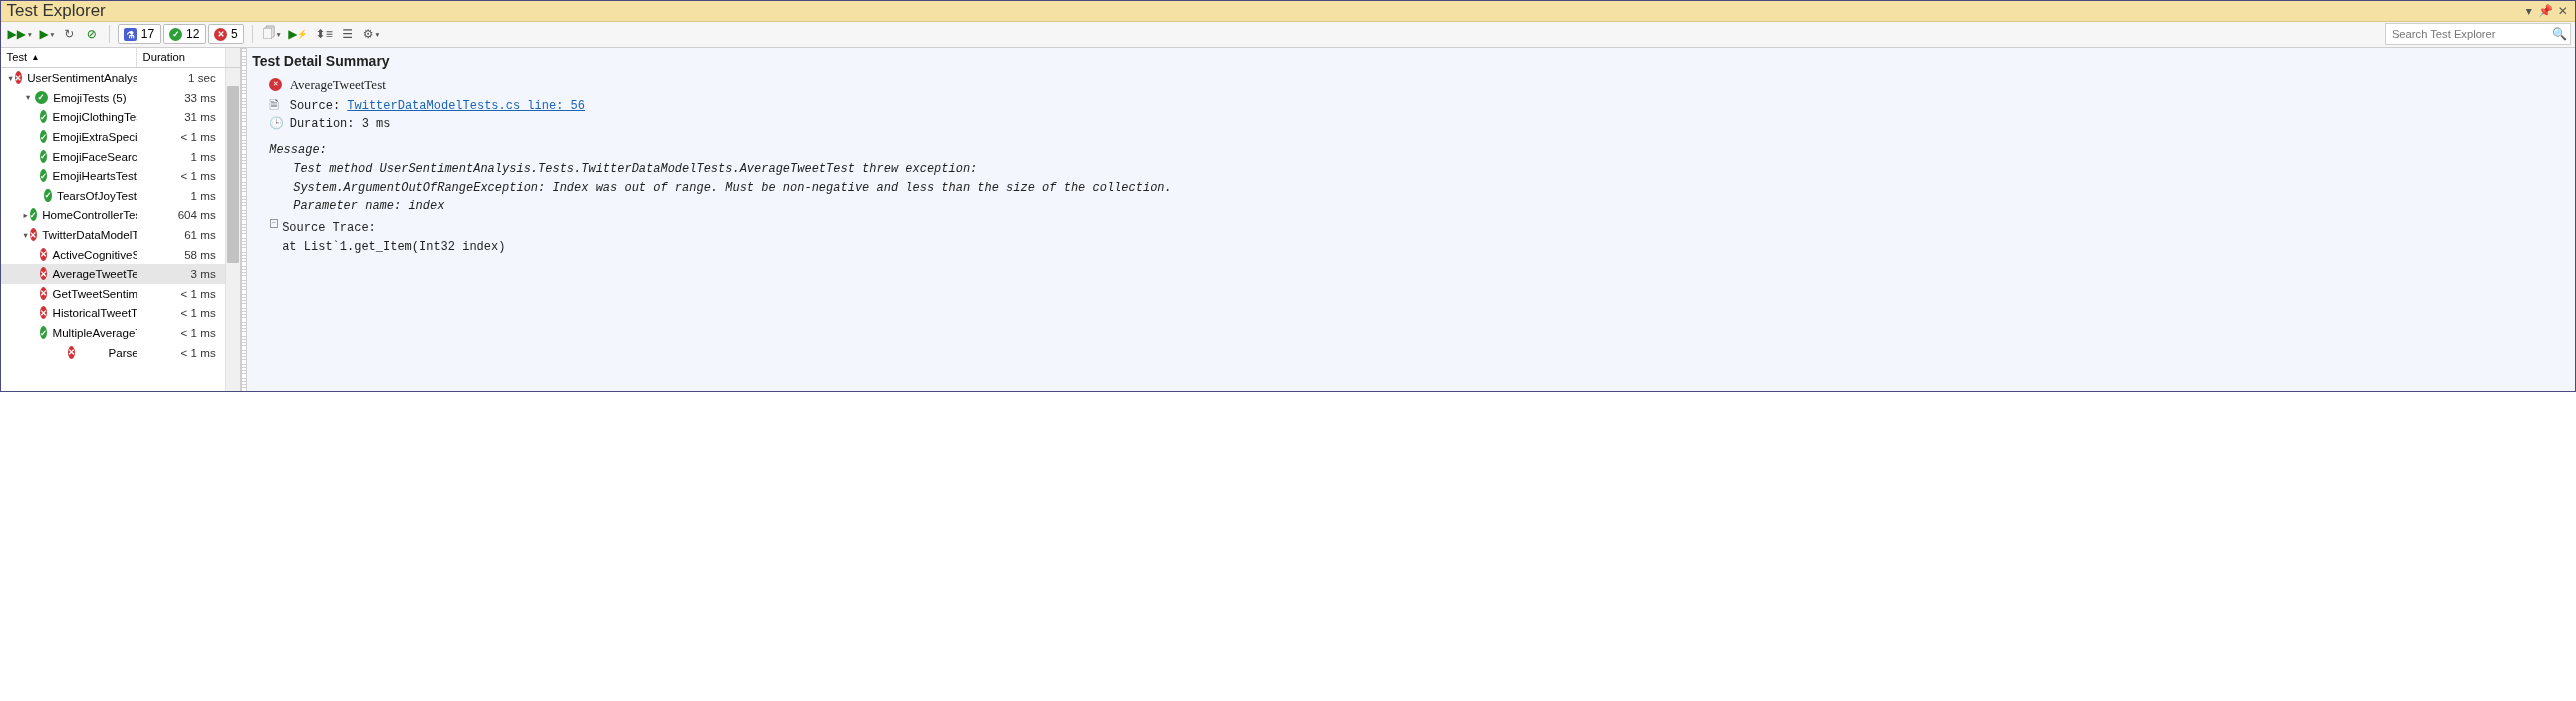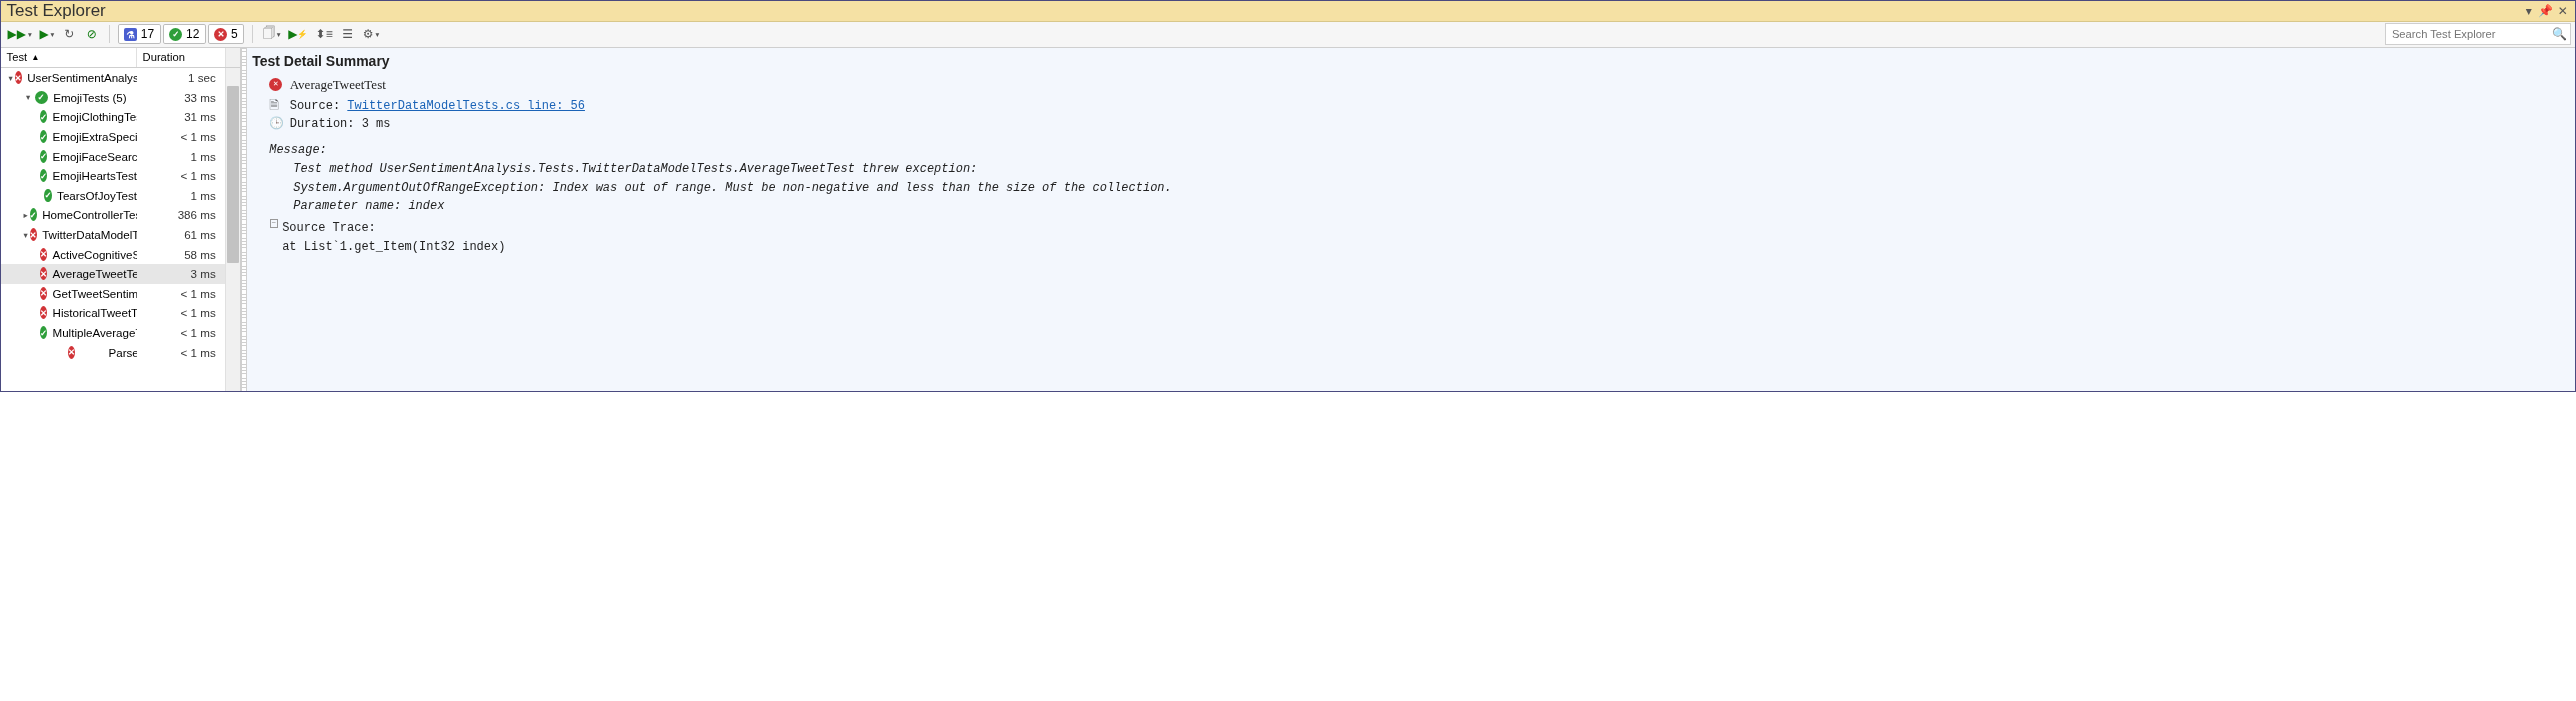--- a/index.html
+++ b/index.html
@@ -200,21 +200,21 @@
                 <span>TearsOfJoyTest</span>
               </div>
               <div class="cell-dur">1 ms</div>
             </div>
             <div class="row">
               <div class="cell-test" style="padding-left: 22.4px;">
                 <span class="tri">▸</span>
                 <span class="icon-pass" style="margin-right: 5.6px; margin-left: 1.9px;"></span>
                 <span>HomeControllerTests  (6)</span>
               </div>
-              <div class="cell-dur">386 ms</div>
+              <div class="cell-dur">604 ms</div>
             </div>
             <div class="row">
               <div class="cell-test" style="padding-left: 22.4px;">
                 <span class="tri">▾</span>
                 <span class="icon-fail" style="margin-right: 5.6px; margin-left: 1.9px;"></span>
                 <span>TwitterDataModelTests  (6)</span>
               </div>
               <div class="cell-dur">61 ms</div>
             </div>
             <div class="row">

